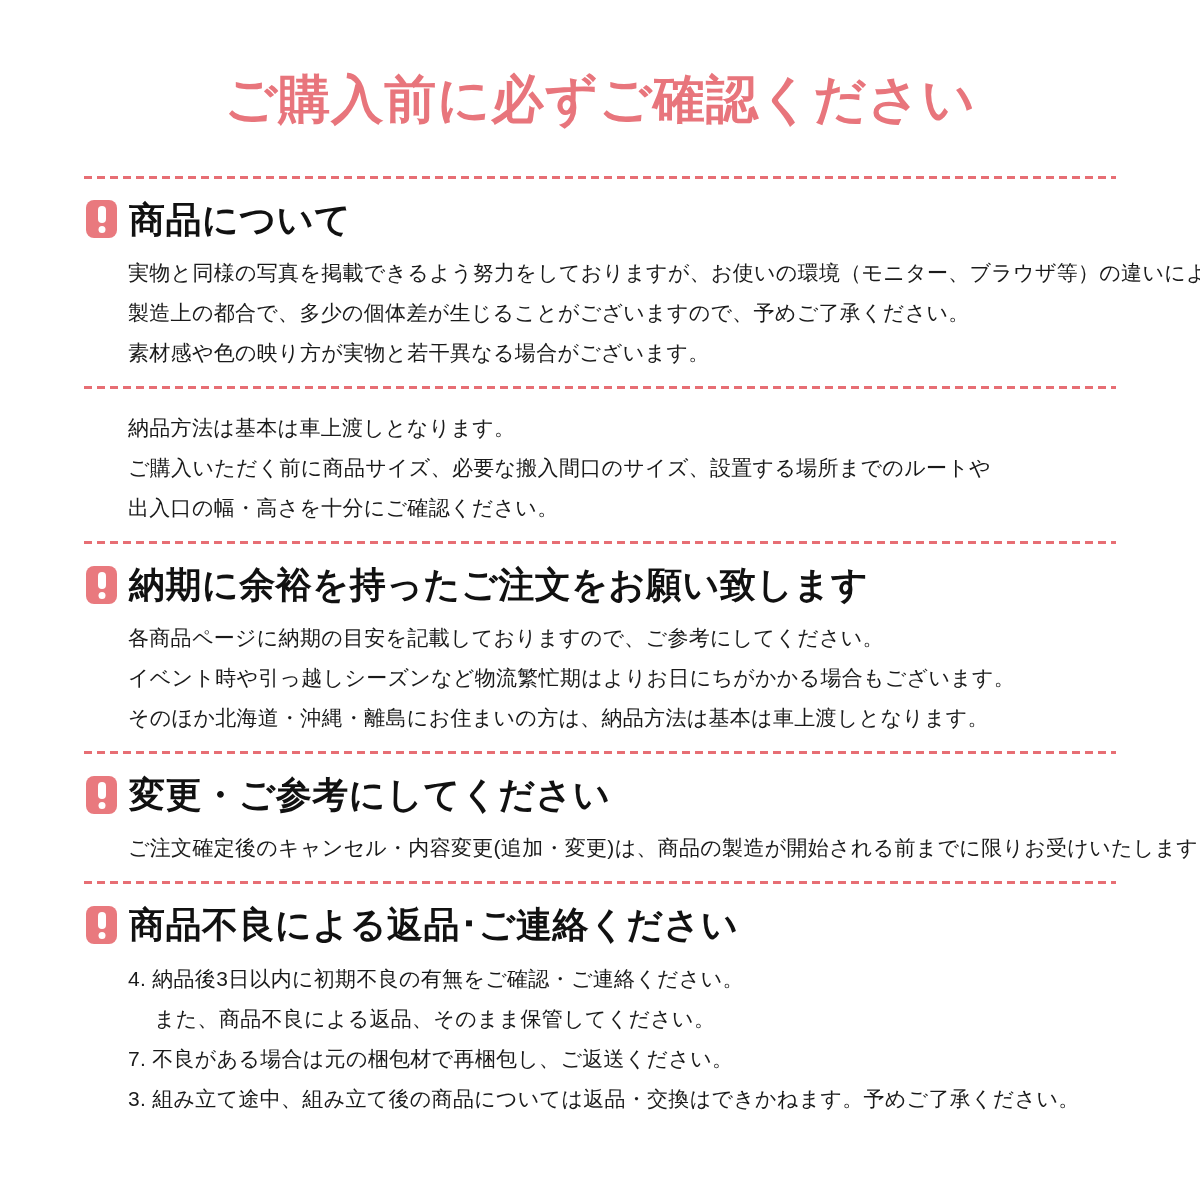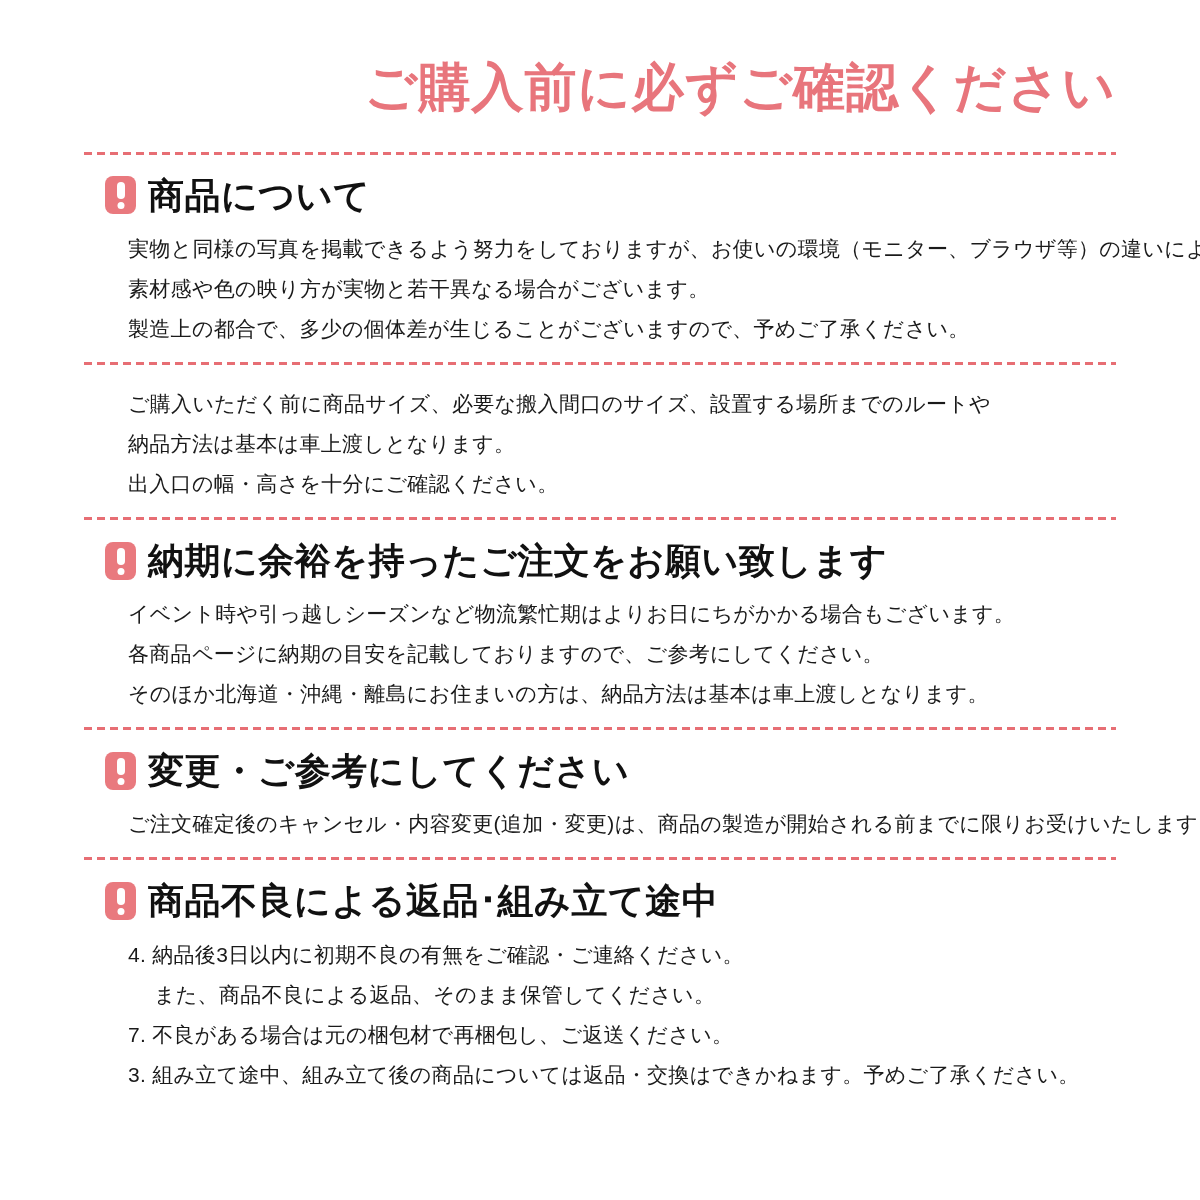--- a/index.html
+++ b/index.html
@@ -15,45 +15,45 @@
     height: 1200px;
     background: #ffffff;
     overflow: hidden;
     box-sizing: border-box;
   }
   .inner {
     width: 1032px;
     margin: 0 auto;
   }
   .main-title {
-    margin: 0;
+    margin: 12px;
     padding-top: 58px;
     padding-bottom: 34px;
-    text-align: right;
+    text-align: center;
     font-size: 52px;
     line-height: 1.15;
     font-weight: 900;
     letter-spacing: 1px;
     color: #e8757c;
   }
   .divider {
     height: 3px;
     background-image: repeating-linear-gradient(
       90deg,
       #e76e74 0px, #e76e74 8px,
       transparent 8px, transparent 13px
     );
   }
   .section {
     padding: 19px 0 13px;
   }
   .sec-head {
     display: flex;
     align-items: center;
-    margin-left: 21px;
+    margin-left: 2px;
     margin-bottom: 12px;
   }
   .alert-icon {
     flex: none;
     width: 31px;
     height: 38px;
     border-radius: 8px;
     background: #e9797e;
     position: relative;
     margin-right: 12px;
@@ -109,48 +109,48 @@
     <div class="section">
       <div class="sec-head">
         <span class="alert-icon">
             <span class="bar"></span>
             <span class="dot"></span>
           </span>
         <h2 class="sec-title">商品について</h2>
       </div>
       <div class="sec-body">
         <div class="line">実物と同様の写真を掲載できるよう努力をしておりますが、お使いの環境（モニター、ブラウザ等）の違いにより、</div>
+        <div class="line">製造上の都合で、多少の個体差が生じることがございますので、予めご了承ください。</div>
         <div class="line">素材感や色の映り方が実物と若干異なる場合がございます。</div>
-        <div class="line">製造上の都合で、多少の個体差が生じることがございますので、予めご了承ください。</div>
       </div>
     </div>
 
     <div class="divider"></div>
 
     <div class="section">
       <div class="sec-body">
+        <div class="line">納品方法は基本は車上渡しとなります。</div>
         <div class="line">ご購入いただく前に商品サイズ、必要な搬入間口のサイズ、設置する場所までのルートや</div>
-        <div class="line">納品方法は基本は車上渡しとなります。</div>
         <div class="line">出入口の幅・高さを十分にご確認ください。</div>
       </div>
     </div>
 
     <div class="divider"></div>
 
     <div class="section">
       <div class="sec-head">
         <span class="alert-icon">
             <span class="bar"></span>
             <span class="dot"></span>
           </span>
         <h2 class="sec-title">納期に余裕を持ったご注文をお願い致します</h2>
       </div>
       <div class="sec-body">
+        <div class="line">各商品ページに納期の目安を記載しておりますので、ご参考にしてください。</div>
         <div class="line">イベント時や引っ越しシーズンなど物流繁忙期はよりお日にちがかかる場合もございます。</div>
-        <div class="line">各商品ページに納期の目安を記載しておりますので、ご参考にしてください。</div>
         <div class="line">そのほか北海道・沖縄・離島にお住まいの方は、納品方法は基本は車上渡しとなります。</div>
       </div>
     </div>
 
     <div class="divider"></div>
 
     <div class="section">
       <div class="sec-head">
         <span class="alert-icon">
             <span class="bar"></span>
@@ -164,21 +164,21 @@
     </div>
 
     <div class="divider"></div>
 
     <div class="section">
       <div class="sec-head">
         <span class="alert-icon">
             <span class="bar"></span>
             <span class="dot"></span>
           </span>
-        <h2 class="sec-title">商品不良による返品･組み立て途中</h2>
+        <h2 class="sec-title">商品不良による返品･ご連絡ください</h2>
       </div>
       <div class="sec-body">
         <div class="line">4. 納品後3日以内に初期不良の有無をご確認・ご連絡ください。</div>
         <div class="line indent">また、商品不良による返品、そのまま保管してください。</div>
         <div class="line">7. 不良がある場合は元の梱包材で再梱包し、ご返送ください。</div>
         <div class="line">3. 組み立て途中、組み立て後の商品については返品・交換はできかねます。予めご了承ください。</div>
       </div>
     </div>
 
   </div>

